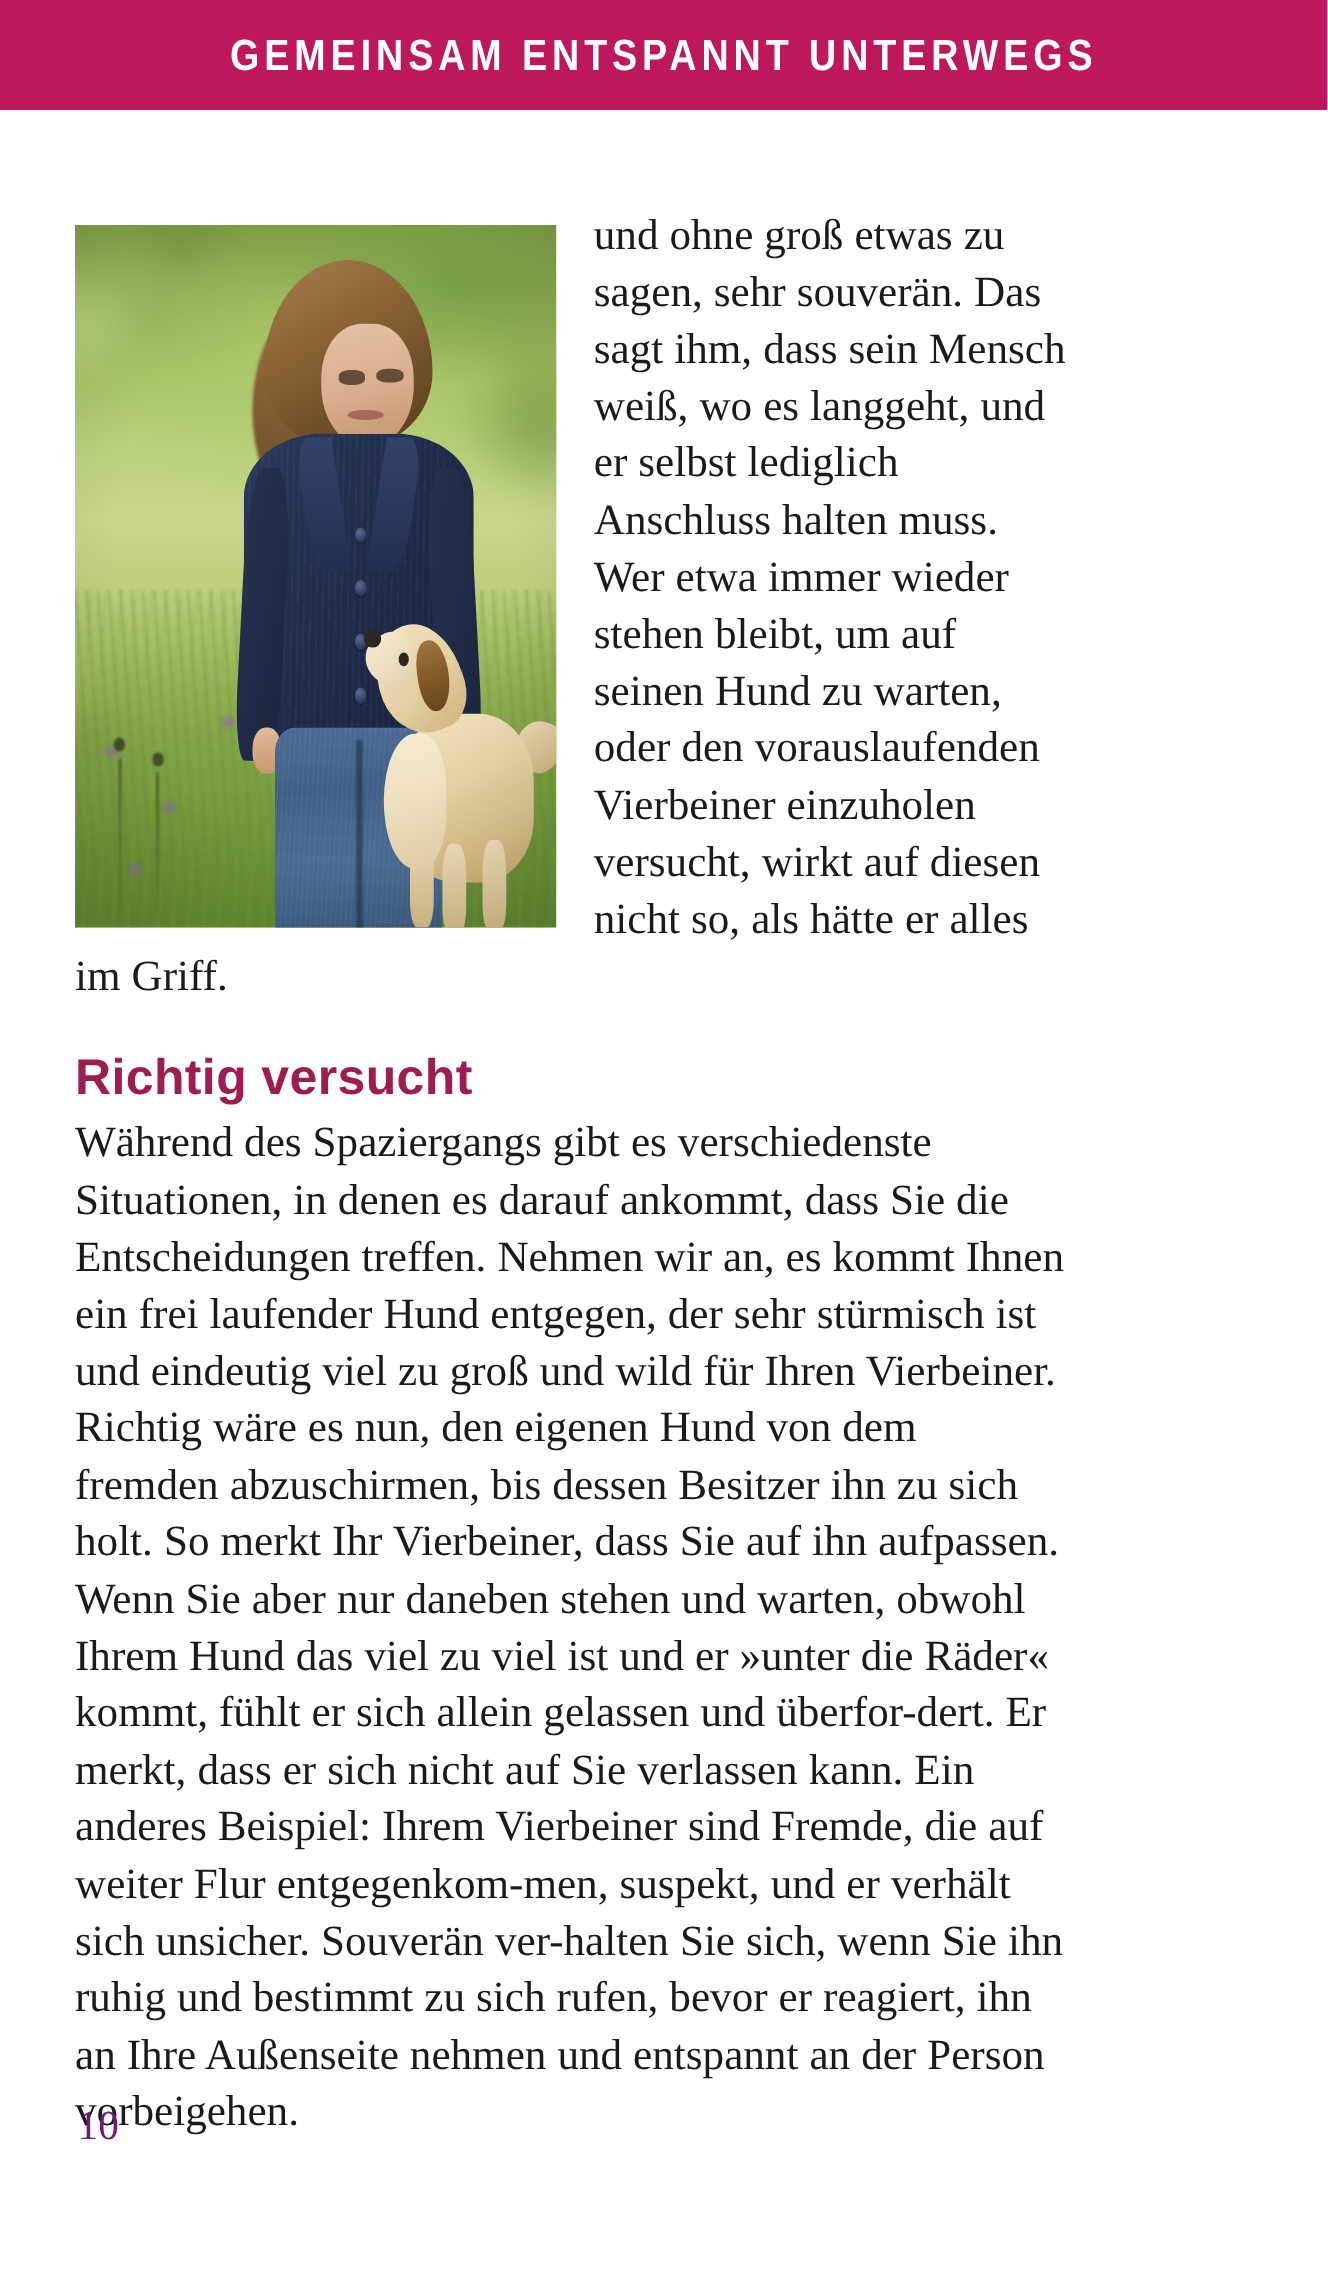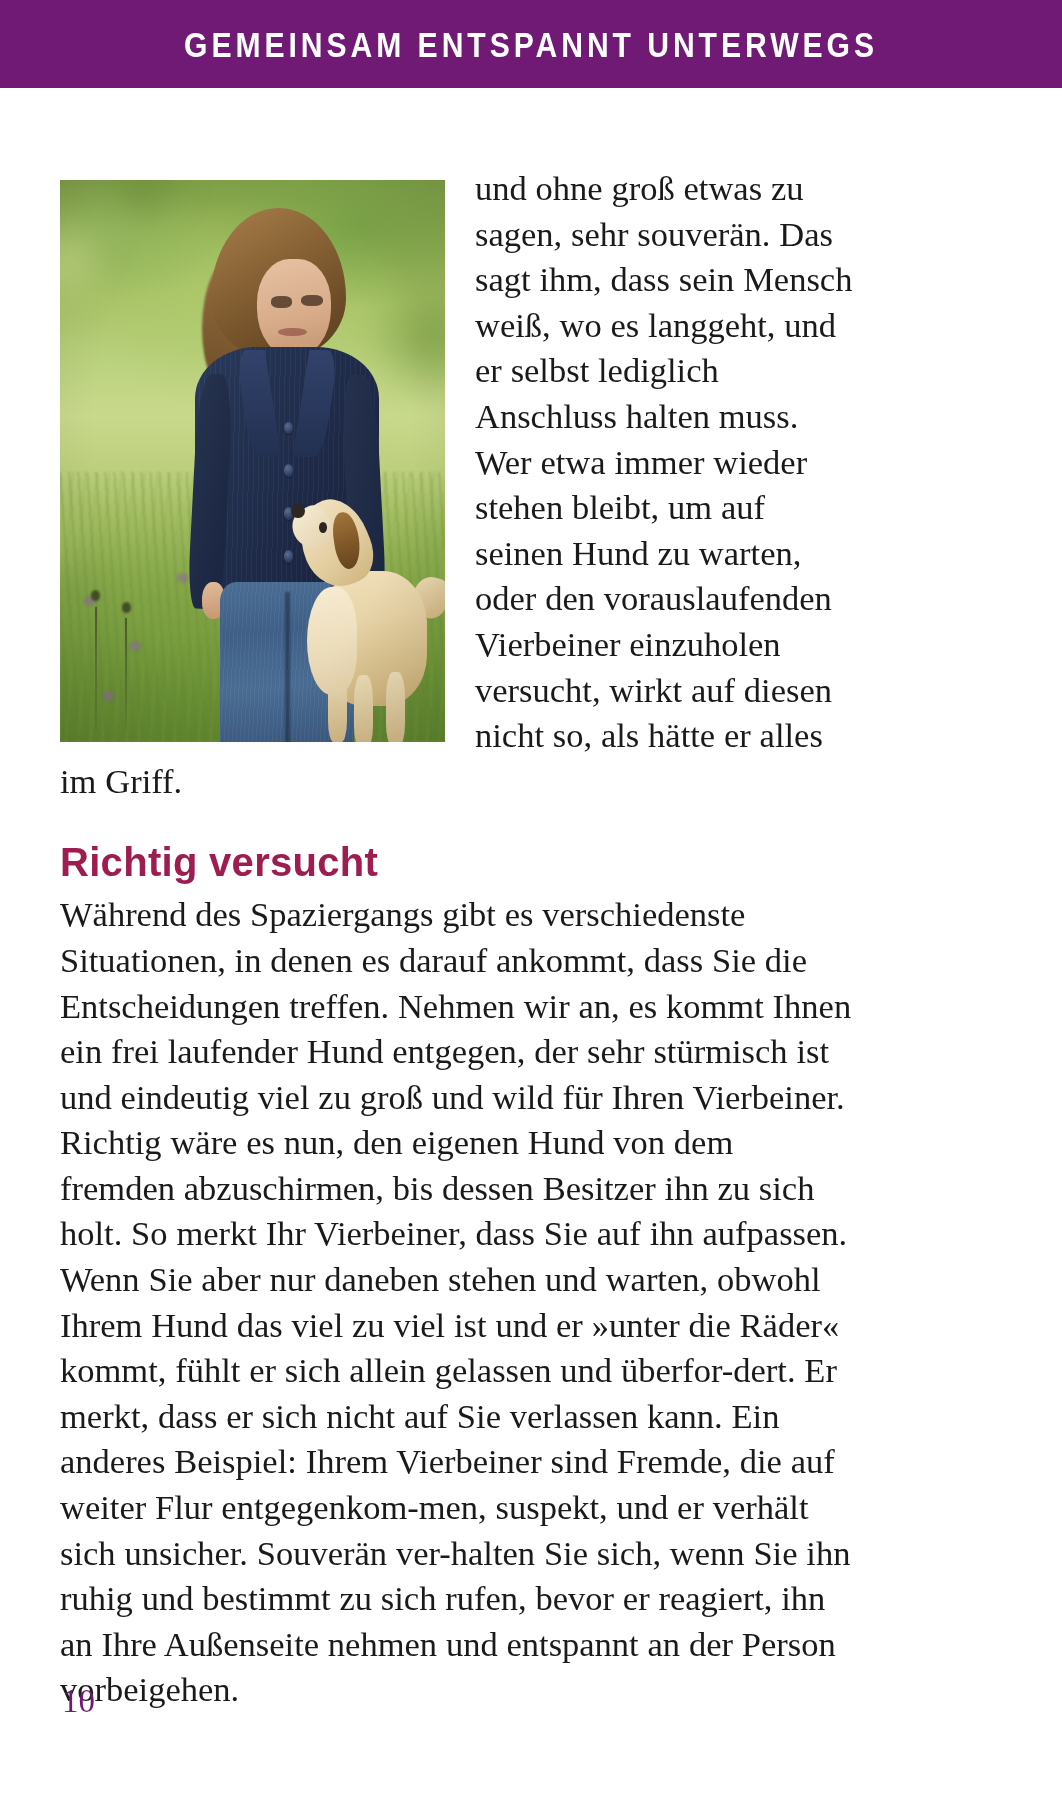--- a/index.html
+++ b/index.html
@@ -18,21 +18,21 @@
     -webkit-font-smoothing: antialiased;
   }
 
   
   .header-band {
     position: absolute;
     top: 0;
     left: 0;
     width: 1062px;
     height: 88px;
-    background: #701a75;
+    background: #be185d;
     box-sizing: border-box;
   }
   .header-title {
     position: absolute;
     left: 0;
     right: 0;
     top: 26px;
     text-align: center;
     color: #ffffff;
     font-family: "Liberation Sans", sans-serif;

